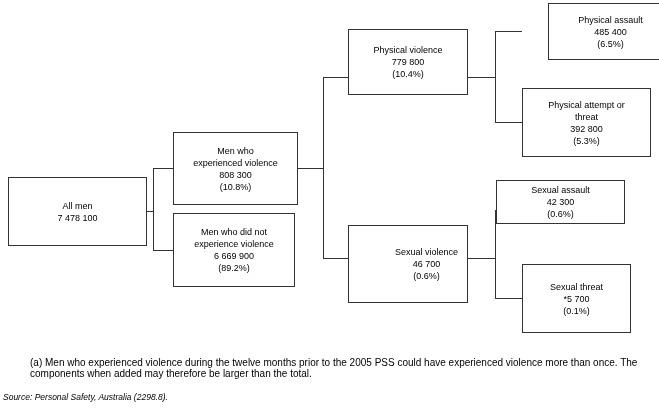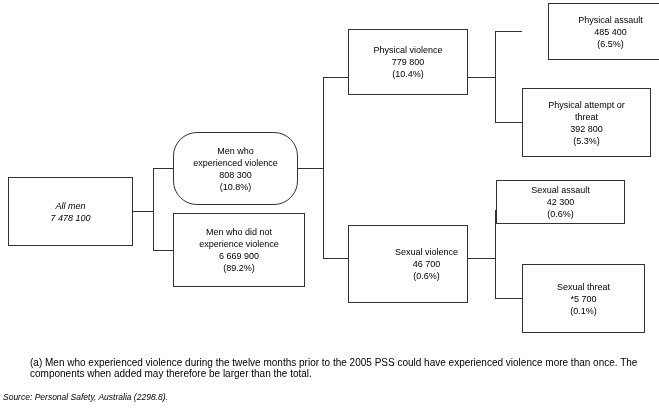--- a/index.html
+++ b/index.html
@@ -57,29 +57,29 @@
     position: absolute;
     left: 3px;
     top: 392px;
     width: 652px;
     font-size: 8.5px;
     line-height: 11px;
     font-style: italic;
     color: #000000;
   }
   
-  #n-all-men          { left:   8px; top: 177px; width: 125px; height: 69px; font-style: italic; }
-  #n-experienced      { left: 173px; top: 132px; width: 125px; height: 73px; border-radius: 24px; }
-  #n-not-experienced  { left: 173px; top: 213px; width: 132px; height: 74px; }
+  #n-all-men          { left:   8px; top: 177px; width: 139px; height: 69px; }
+  #n-experienced      { left: 173px; top: 132px; width: 125px; height: 73px; }
+  #n-not-experienced  { left: 173px; top: 213px; width: 122px; height: 74px; }
   #n-physical-violence{ left: 348px; top:  29px; width: 120px; height: 66px; }
   #n-sexual-violence  { left: 348px; top: 225px; width: 120px; height: 78px; padding-left: 39px; }
   #n-physical-assault { left: 548px; top:   3px; width: 125px; height: 57px; }
   #n-physical-attempt { left: 522px; top:  88px; width: 129px; height: 69px; }
   #n-sexual-assault   { left: 496px; top: 180px; width: 129px; height: 44px; }
-  #n-sexual-threat    { left: 522px; top: 264px; width: 123px; height: 69px; }
+  #n-sexual-threat    { left: 522px; top: 264px; width: 109px; height: 69px; }
 </style>
 </head>
 <body>
 
 <div class="canvas">
 
   <svg class="connectors" width="659" height="412" viewBox="0 0 659 412" xmlns="http://www.w3.org/2000/svg">
     <path d="M133 211.5 H153.5 M173 168.5 H153.5 V250.5 H173"></path>
     <path d="M298 168.5 H323.5 M348 77.5 H323.5 V258.5 H348"></path>
     <path d="M468 77.5 H495.5 M522 31.5 H495.5 V122.5 H522"></path>

